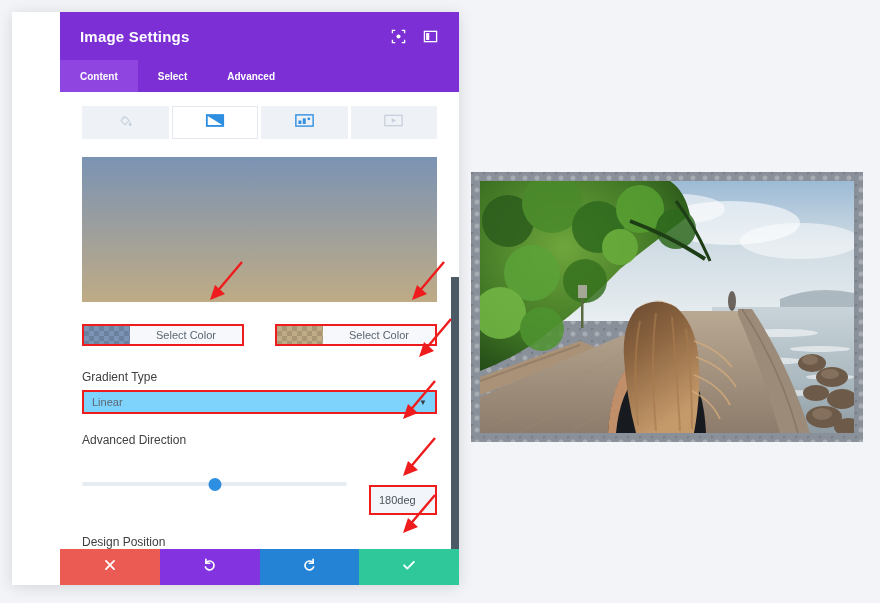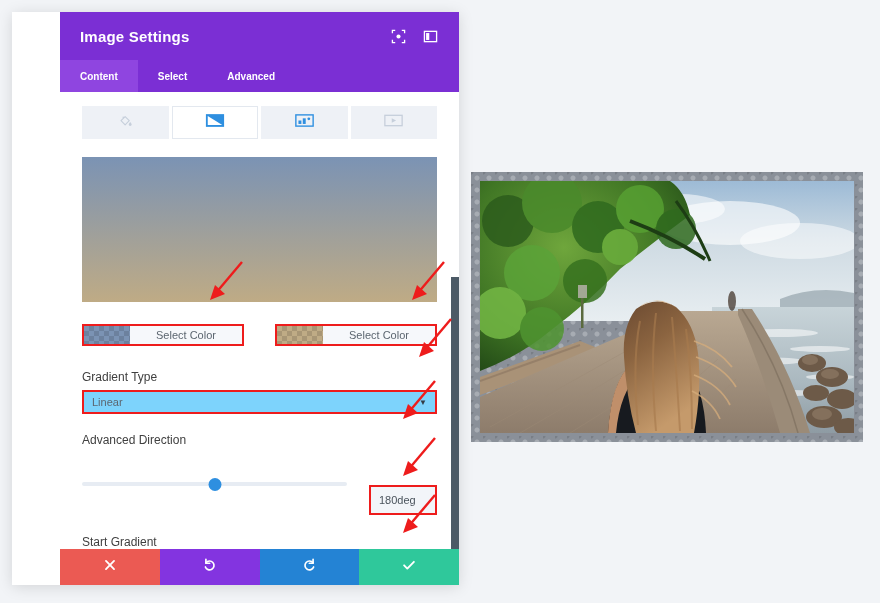--- a/index.html
+++ b/index.html
@@ -392,21 +392,21 @@
       <div class="slider-row">
         <div class="slider-track-wrap">
           <div class="slider-track"></div>
           <div class="slider-handle" id="dir-handle" style="left: 50%;"></div>
         </div>
         <div class="slider-value">180deg</div>
       </div>
     </div>
 
     <div class="group">
-      <div class="field-label">Start Gradient</div>
+      <div class="field-label">Design Position</div>
       <div class="slider-row">
         <div class="slider-track-wrap">
           <div class="slider-track"></div>
           <div class="slider-handle" id="start-handle" style="left: 0%;"></div>
         </div>
         <div class="slider-value">0%</div>
       </div>
     </div>
 
     <div id="panel-scrollbar"></div>

